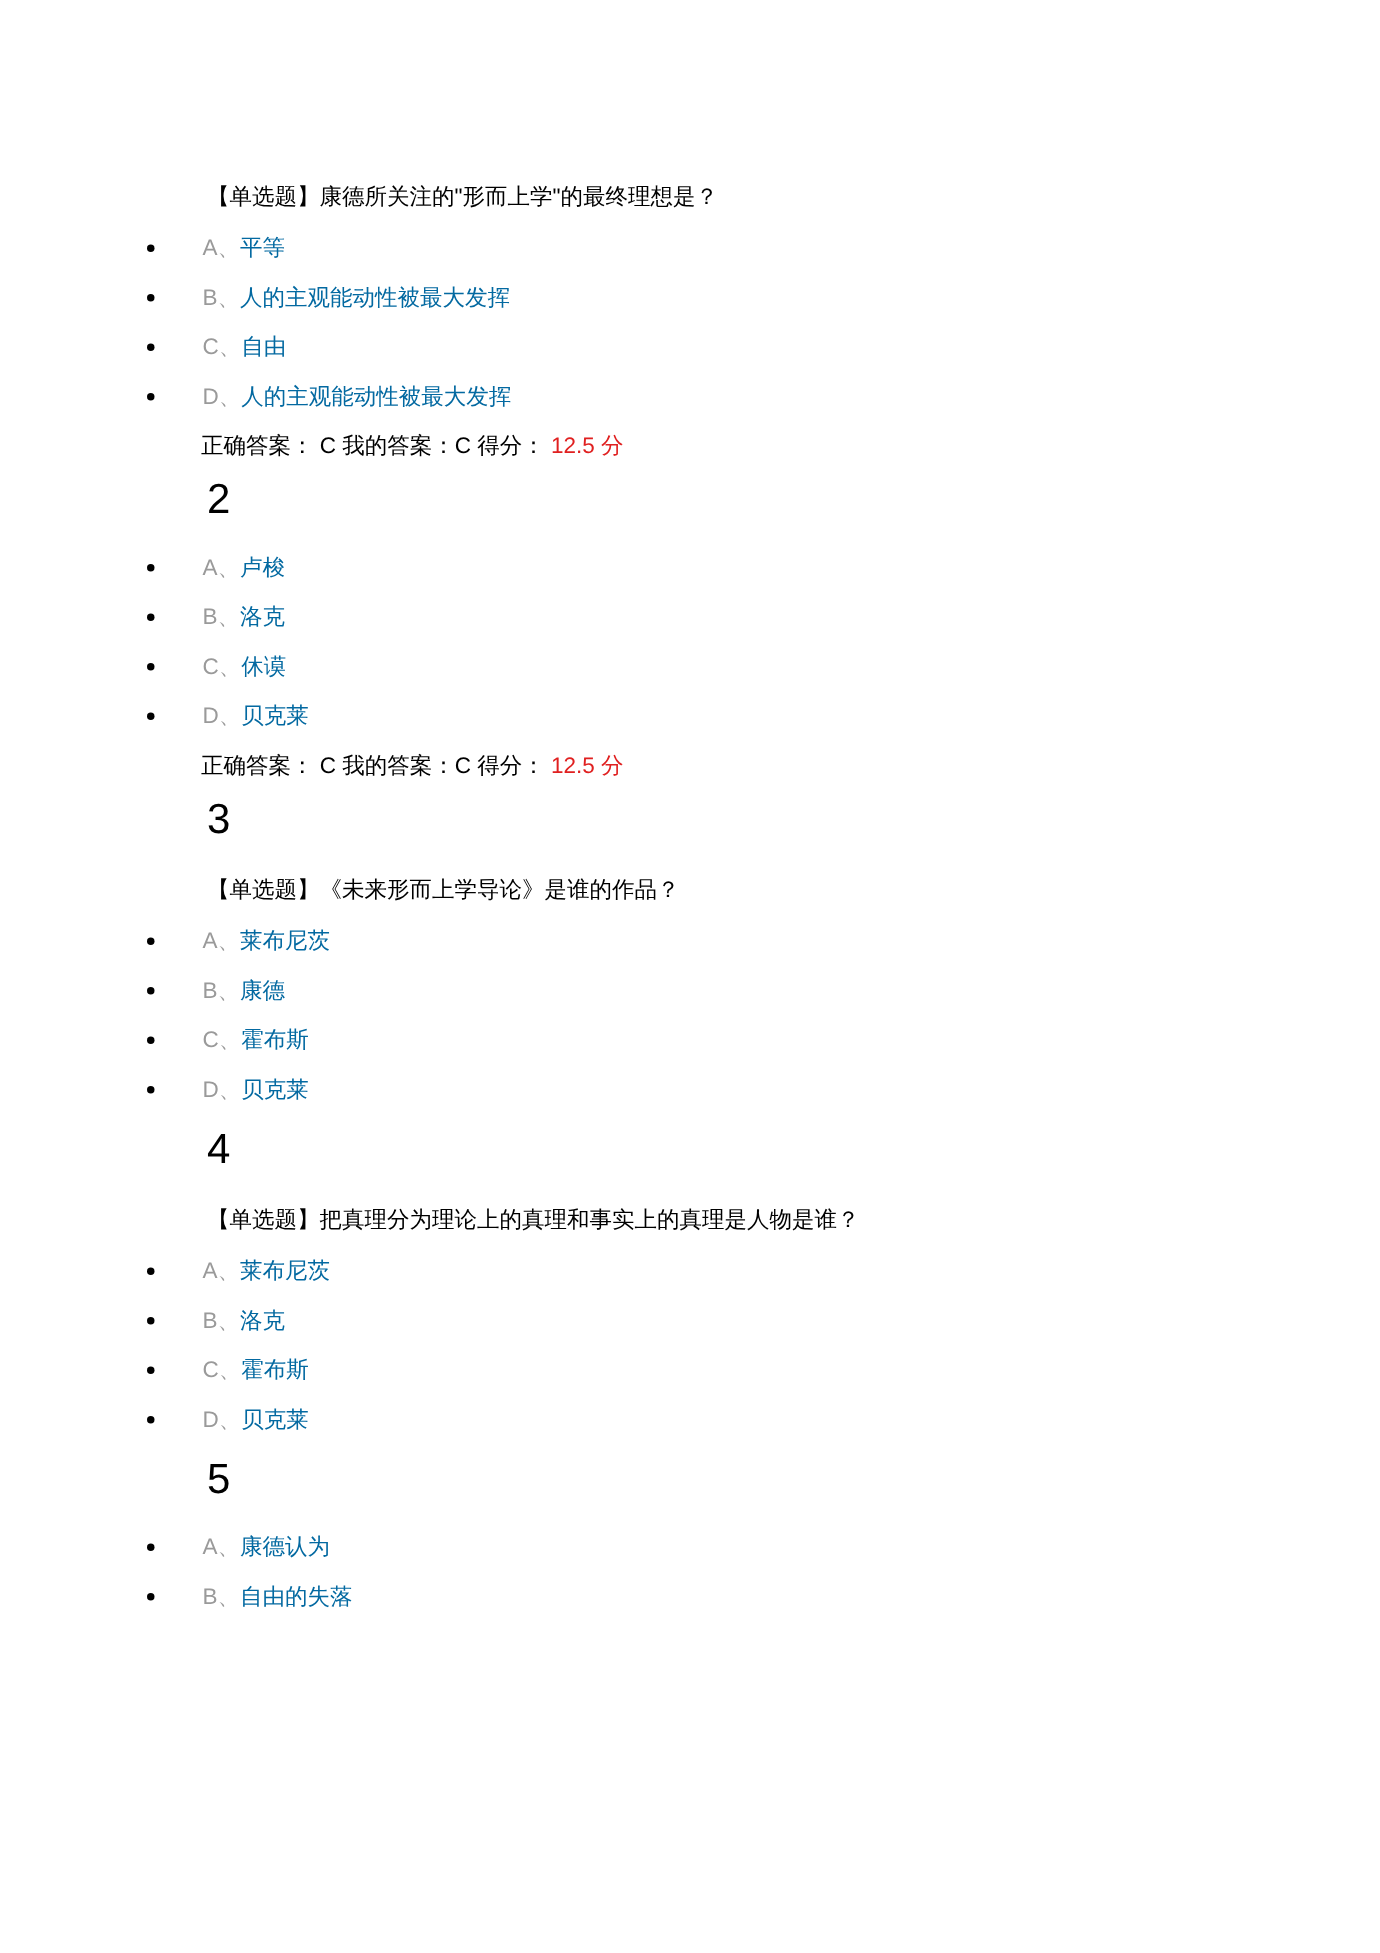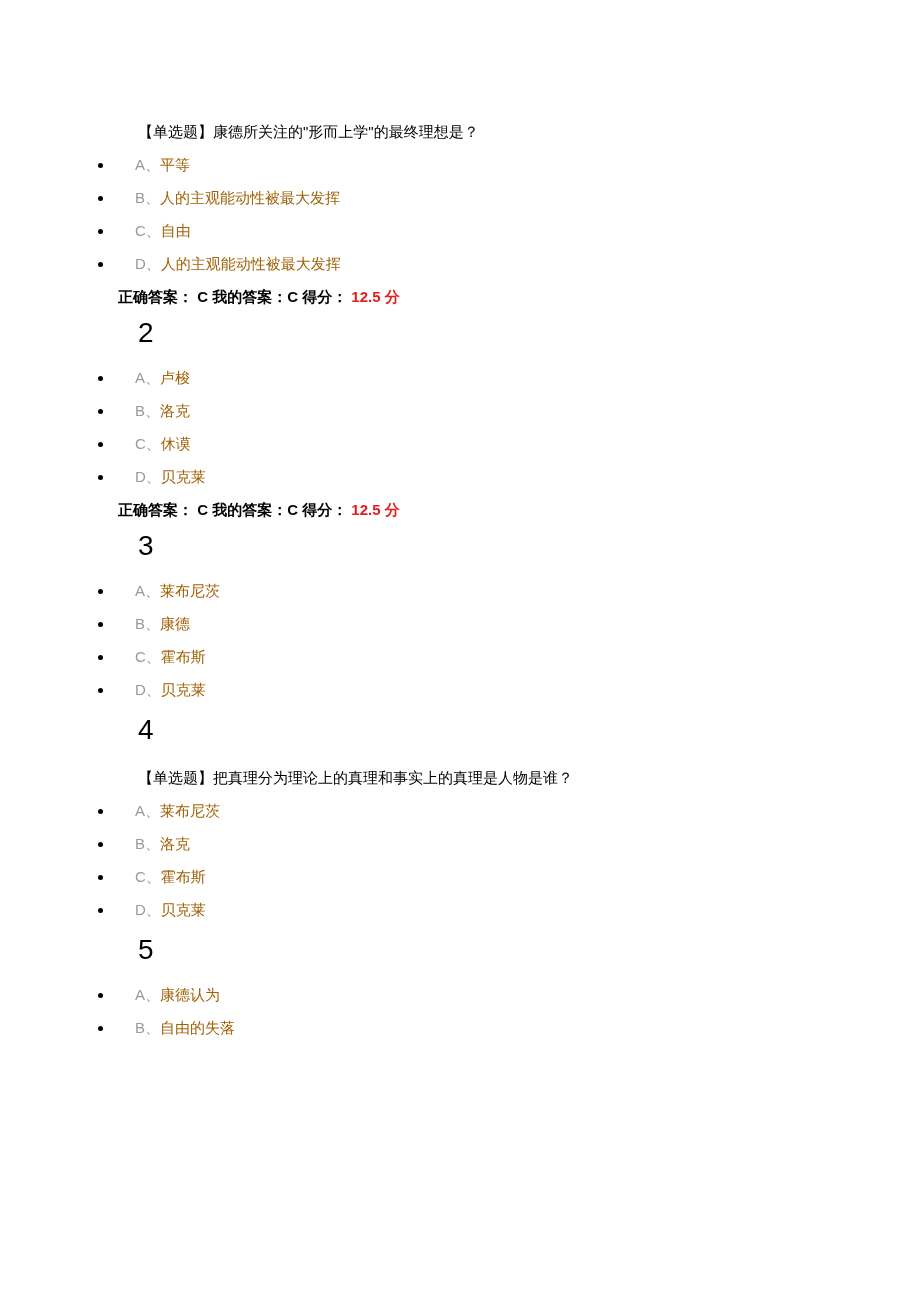--- a/index.html
+++ b/index.html
@@ -37,28 +37,27 @@
       background: #000;
       border-radius: 50%;
       margin-right: 32px;
       flex-shrink: 0;
     }
     .option-letter {
       color: #9a9a9a;
       margin-right: 0;
     }
     .option-text {
-      color: #a16207;
+      color: #0369a1;
     }
     .answer-line {
-      margin-left: 28px;
+      margin-left: 44px;
       margin-top: 2px;
       margin-bottom: 10px;
       color: #000;
-      font-weight: bold;
     }
     .answer-line .score {
       color: #e02020;
     }
     .question-number {
       font-size: 28px;
       font-weight: normal;
       margin-left: 48px;
       margin-bottom: 20px;
       margin-top: 8px;
@@ -111,20 +110,21 @@
         <span class="option-text">休谟</span>
       </li>
       <li>
         <span class="bullet"></span>
         <span class="option-letter">D、</span>
         <span class="option-text">贝克莱</span>
       </li>
     </ul>
     <div class="answer-line"><span>正确答案：</span><span> C </span><span>我的答案：</span><span>C </span><span>得分：</span><span class="score"> 12.5 </span><span class="score">分</span></div>
     <div class="question-number">3</div>
+    <div class="question-text"><span>【单选题】</span><span>《未来形而上学导论》是谁的作品？</span></div>
     <ul>
       <li>
         <span class="bullet"></span>
         <span class="option-letter">A、</span>
         <span class="option-text">莱布尼茨</span>
       </li>
       <li>
         <span class="bullet"></span>
         <span class="option-letter">B、</span>
         <span class="option-text">康德</span>

